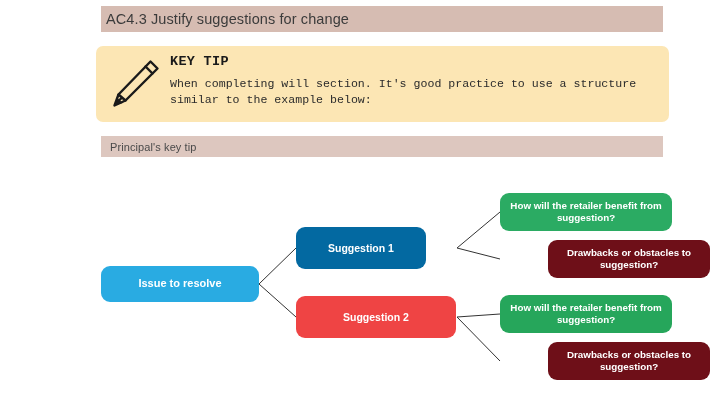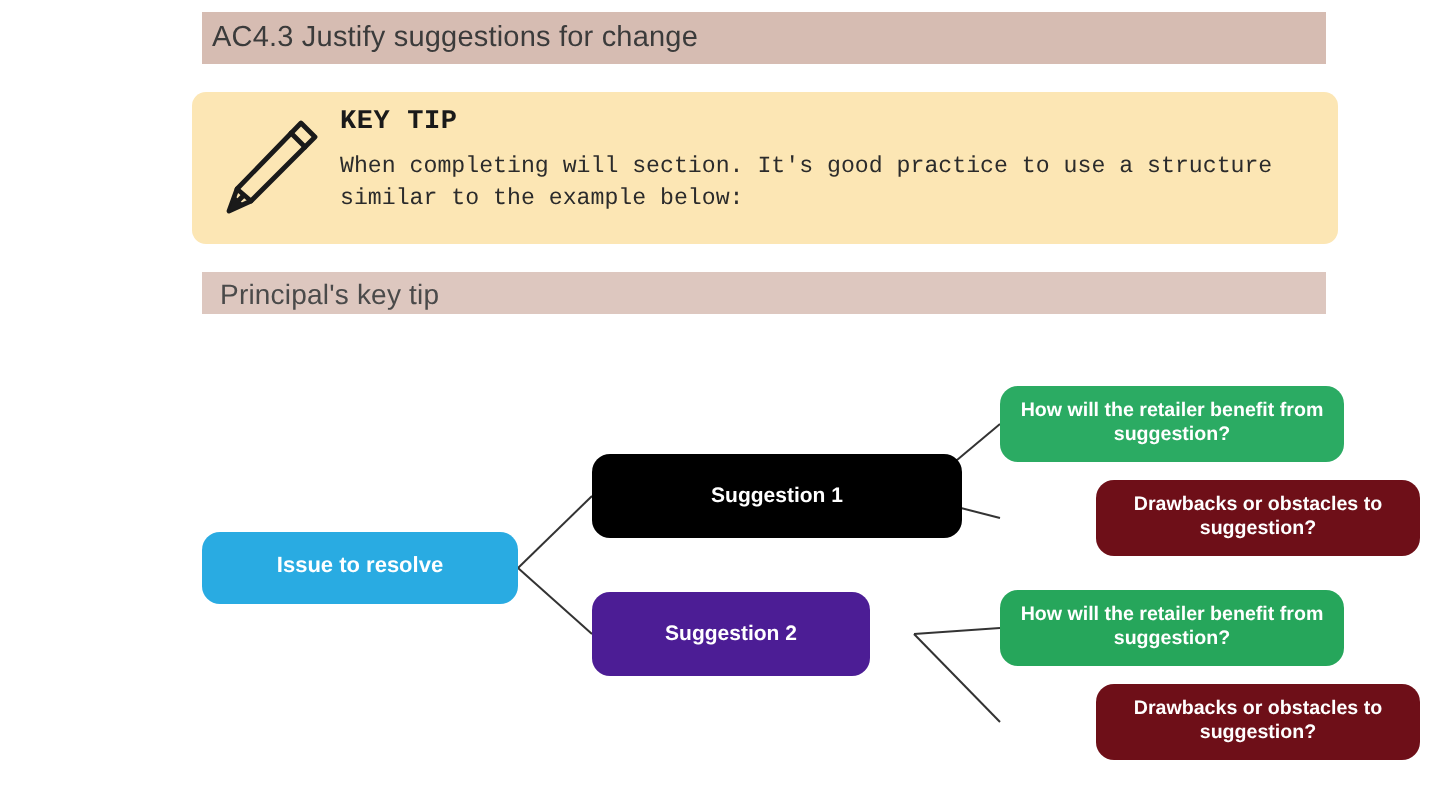--- a/index.html
+++ b/index.html
@@ -36,21 +36,21 @@
     letter-spacing: 0.1px;
   }
   .band-sub {
     left: 101px;
     top: 136px;
     width: 562px;
     height: 21px;
     background: #ddc7bf;
   }
   .band-sub .band-text {
-    font-size: 14px;
+    font-size: 11px;
     color: #4a4a4a;
     padding-left: 9px;
     letter-spacing: 0.1px;
   }
 
   
   .keytip {
     position: absolute;
     left: 96px;
     top: 46px;
@@ -116,31 +116,31 @@
     left: 101px;
     top: 266px;
     width: 158px;
     height: 36px;
     background: #29abe2;
     font-size: 11px;
   }
   .node-s1 {
     left: 296px;
     top: 227px;
-    width: 185px;
+    width: 130px;
     height: 42px;
-    background: #000000;
+    background: #0369a1;
     font-size: 10.5px;
   }
   .node-s2 {
     left: 296px;
     top: 296px;
-    width: 139px;
+    width: 160px;
     height: 42px;
-    background: #4c1d95;
+    background: #ef4444;
     font-size: 10.5px;
   }
   .node-green {
     width: 172px;
     height: 38px;
     background: #2bab63;
     font-size: 9.8px;
     padding: 0 6px;
   }
   .node-green-2 {

